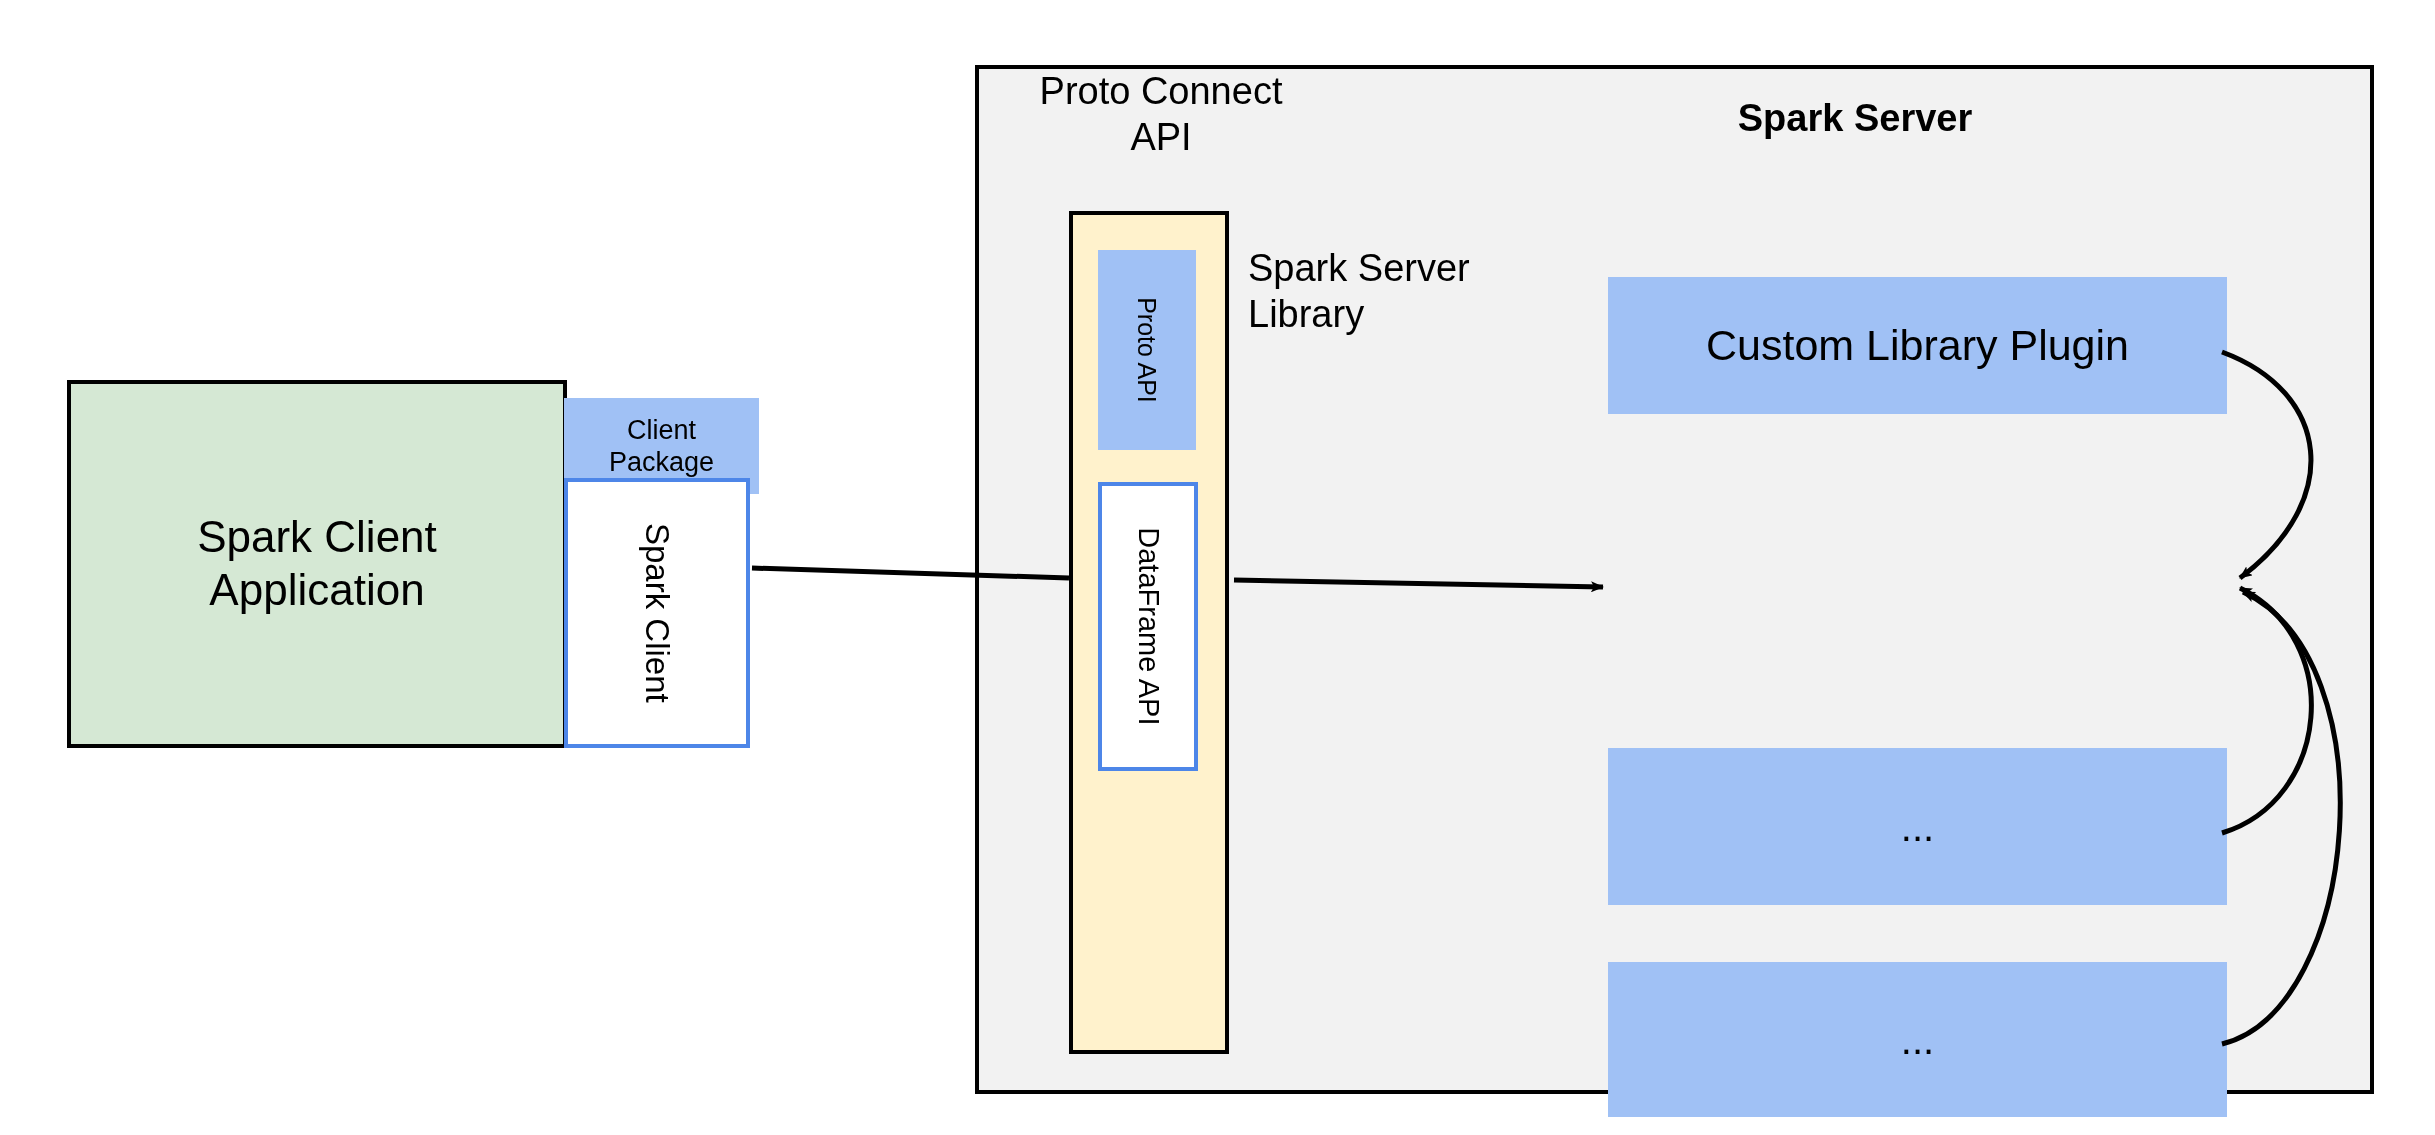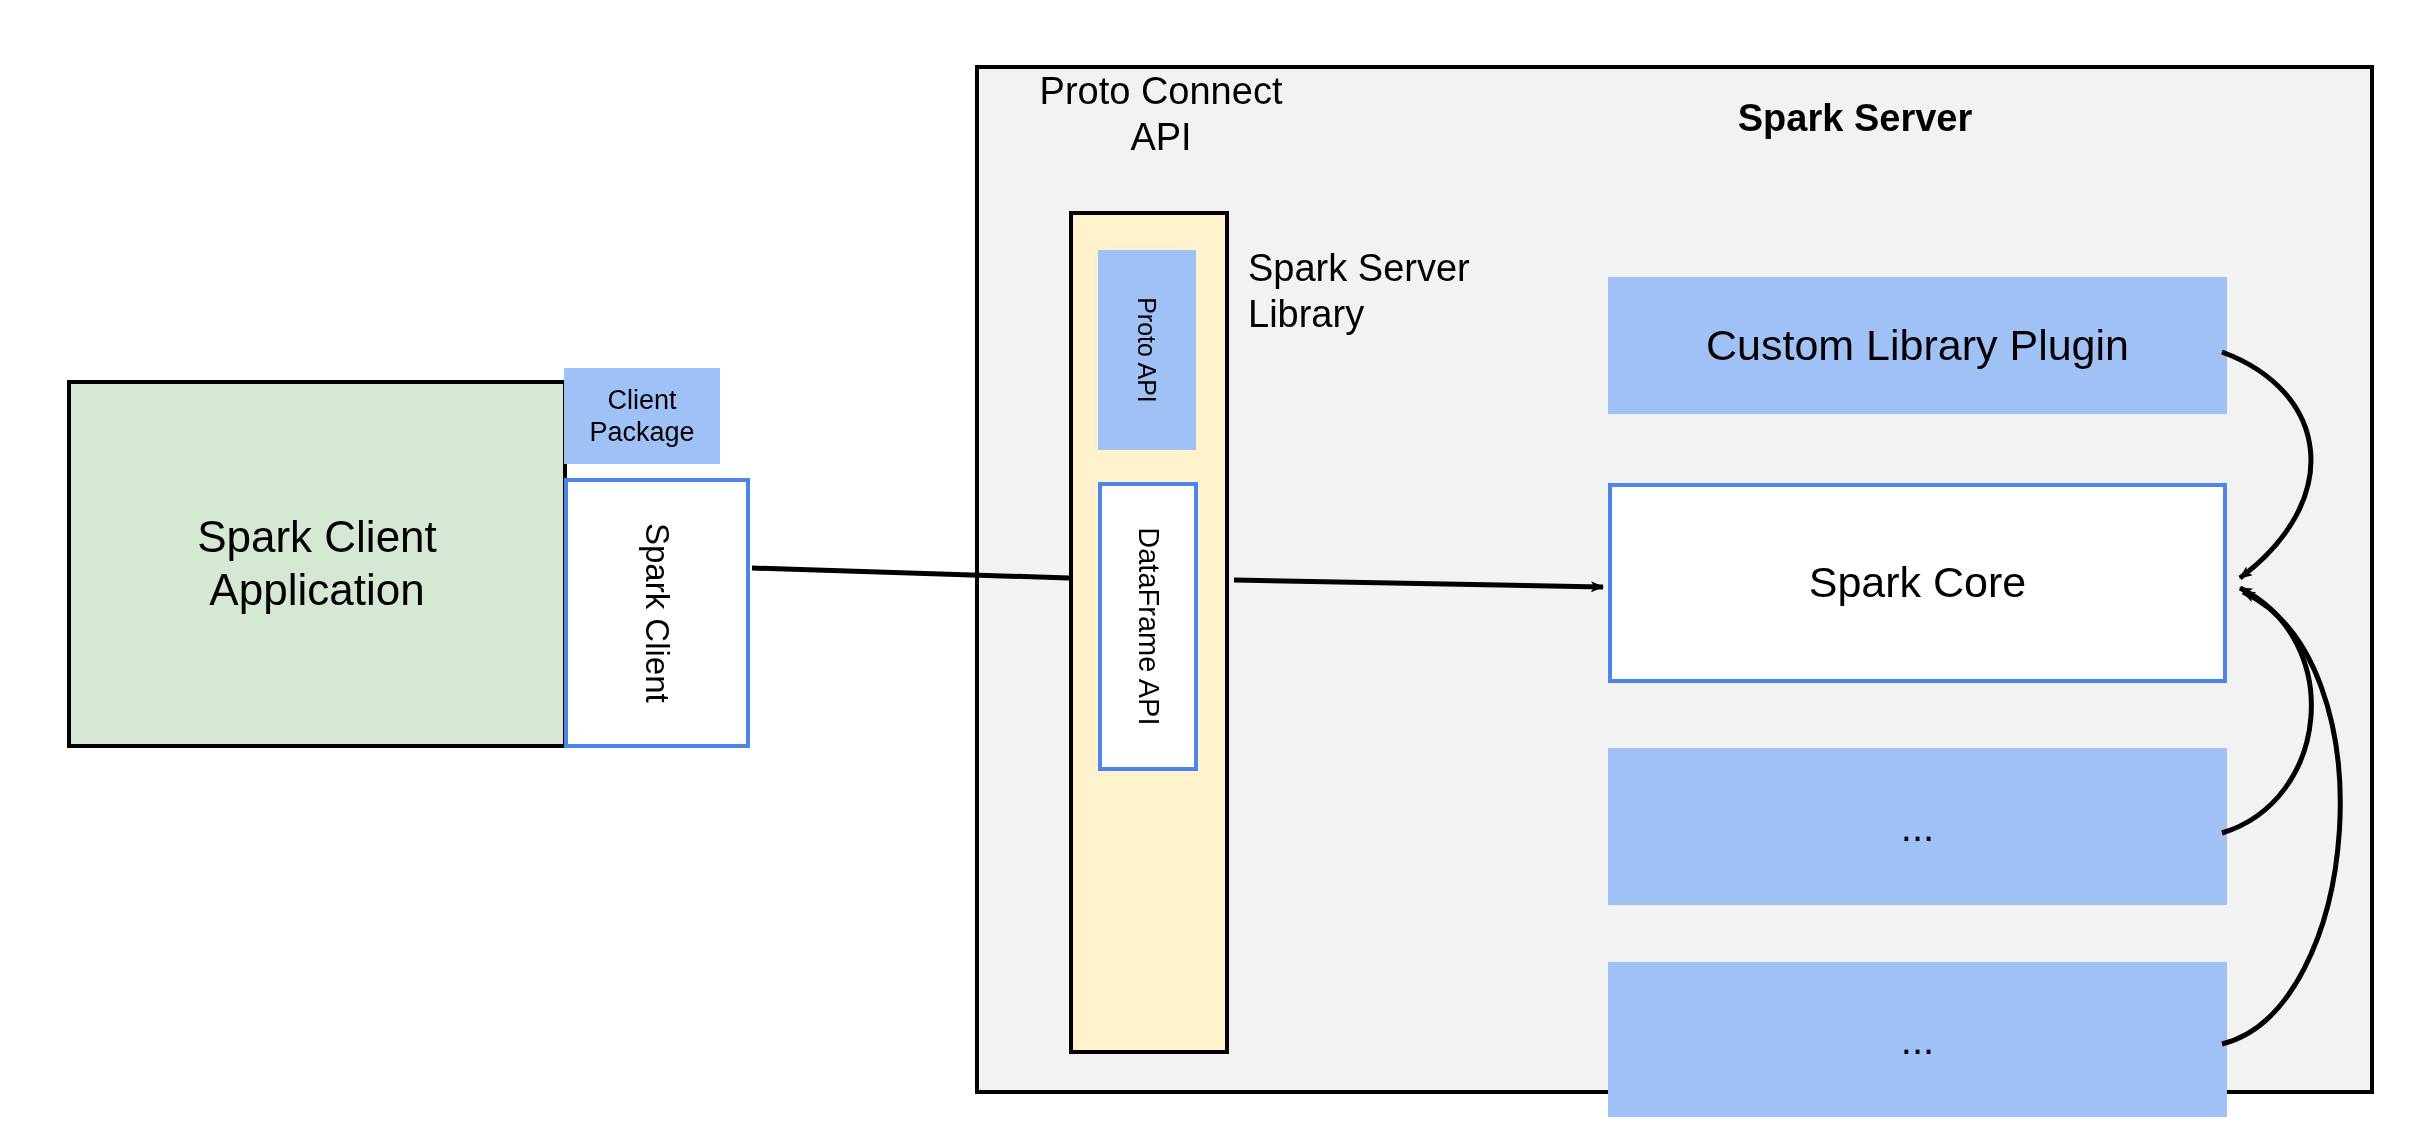--- a/index.html
+++ b/index.html
@@ -41,22 +41,22 @@
     left: 67px; top: 380px;
     width: 500px; height: 368px;
     background: #D5E8D4;
     border: 4px solid #000000;
     font-size: 44px;
   }
   #client-app .txt { white-space: pre-line; }
 
   
   #client-package {
-    left: 564px; top: 368px;
-    width: 156px; height: 96px;
+    left: 564px; top: 398px;
+    width: 195px; height: 96px;
     background: #A0C1F5;
     border: 2px solid #A0C1F5;
     font-size: 27px;
   }
   #client-package .txt { white-space: pre-line; }
 
   
   #spark-client {
     left: 564px; top: 478px;
     width: 186px; height: 270px;
@@ -202,23 +202,20 @@
     <span class="vtxt">Proto API</span>
   </div>
 
   <div class="box" id="dataframe-api">
     <span class="vtxt">DataFrame API</span>
   </div>
 
   <div class="box rbox" id="custom-library-plugin">
     <span>Custom Library Plugin</span>
   </div>
-  <div class="box rbox" id="spark-core">
-    <span>Spark Core</span>
-  </div>
   <div class="box rbox" id="ellipsis-1">
     <span>...</span>
   </div>
   <div class="box rbox" id="ellipsis-2">
     <span>...</span>
   </div>
 
   <svg id="arrows" viewBox="0 0 2435 1135">
     <defs>
       <marker id="ah" markerWidth="13" markerHeight="11" refX="12" refY="5.5" orient="auto" markerUnits="userSpaceOnUse">

